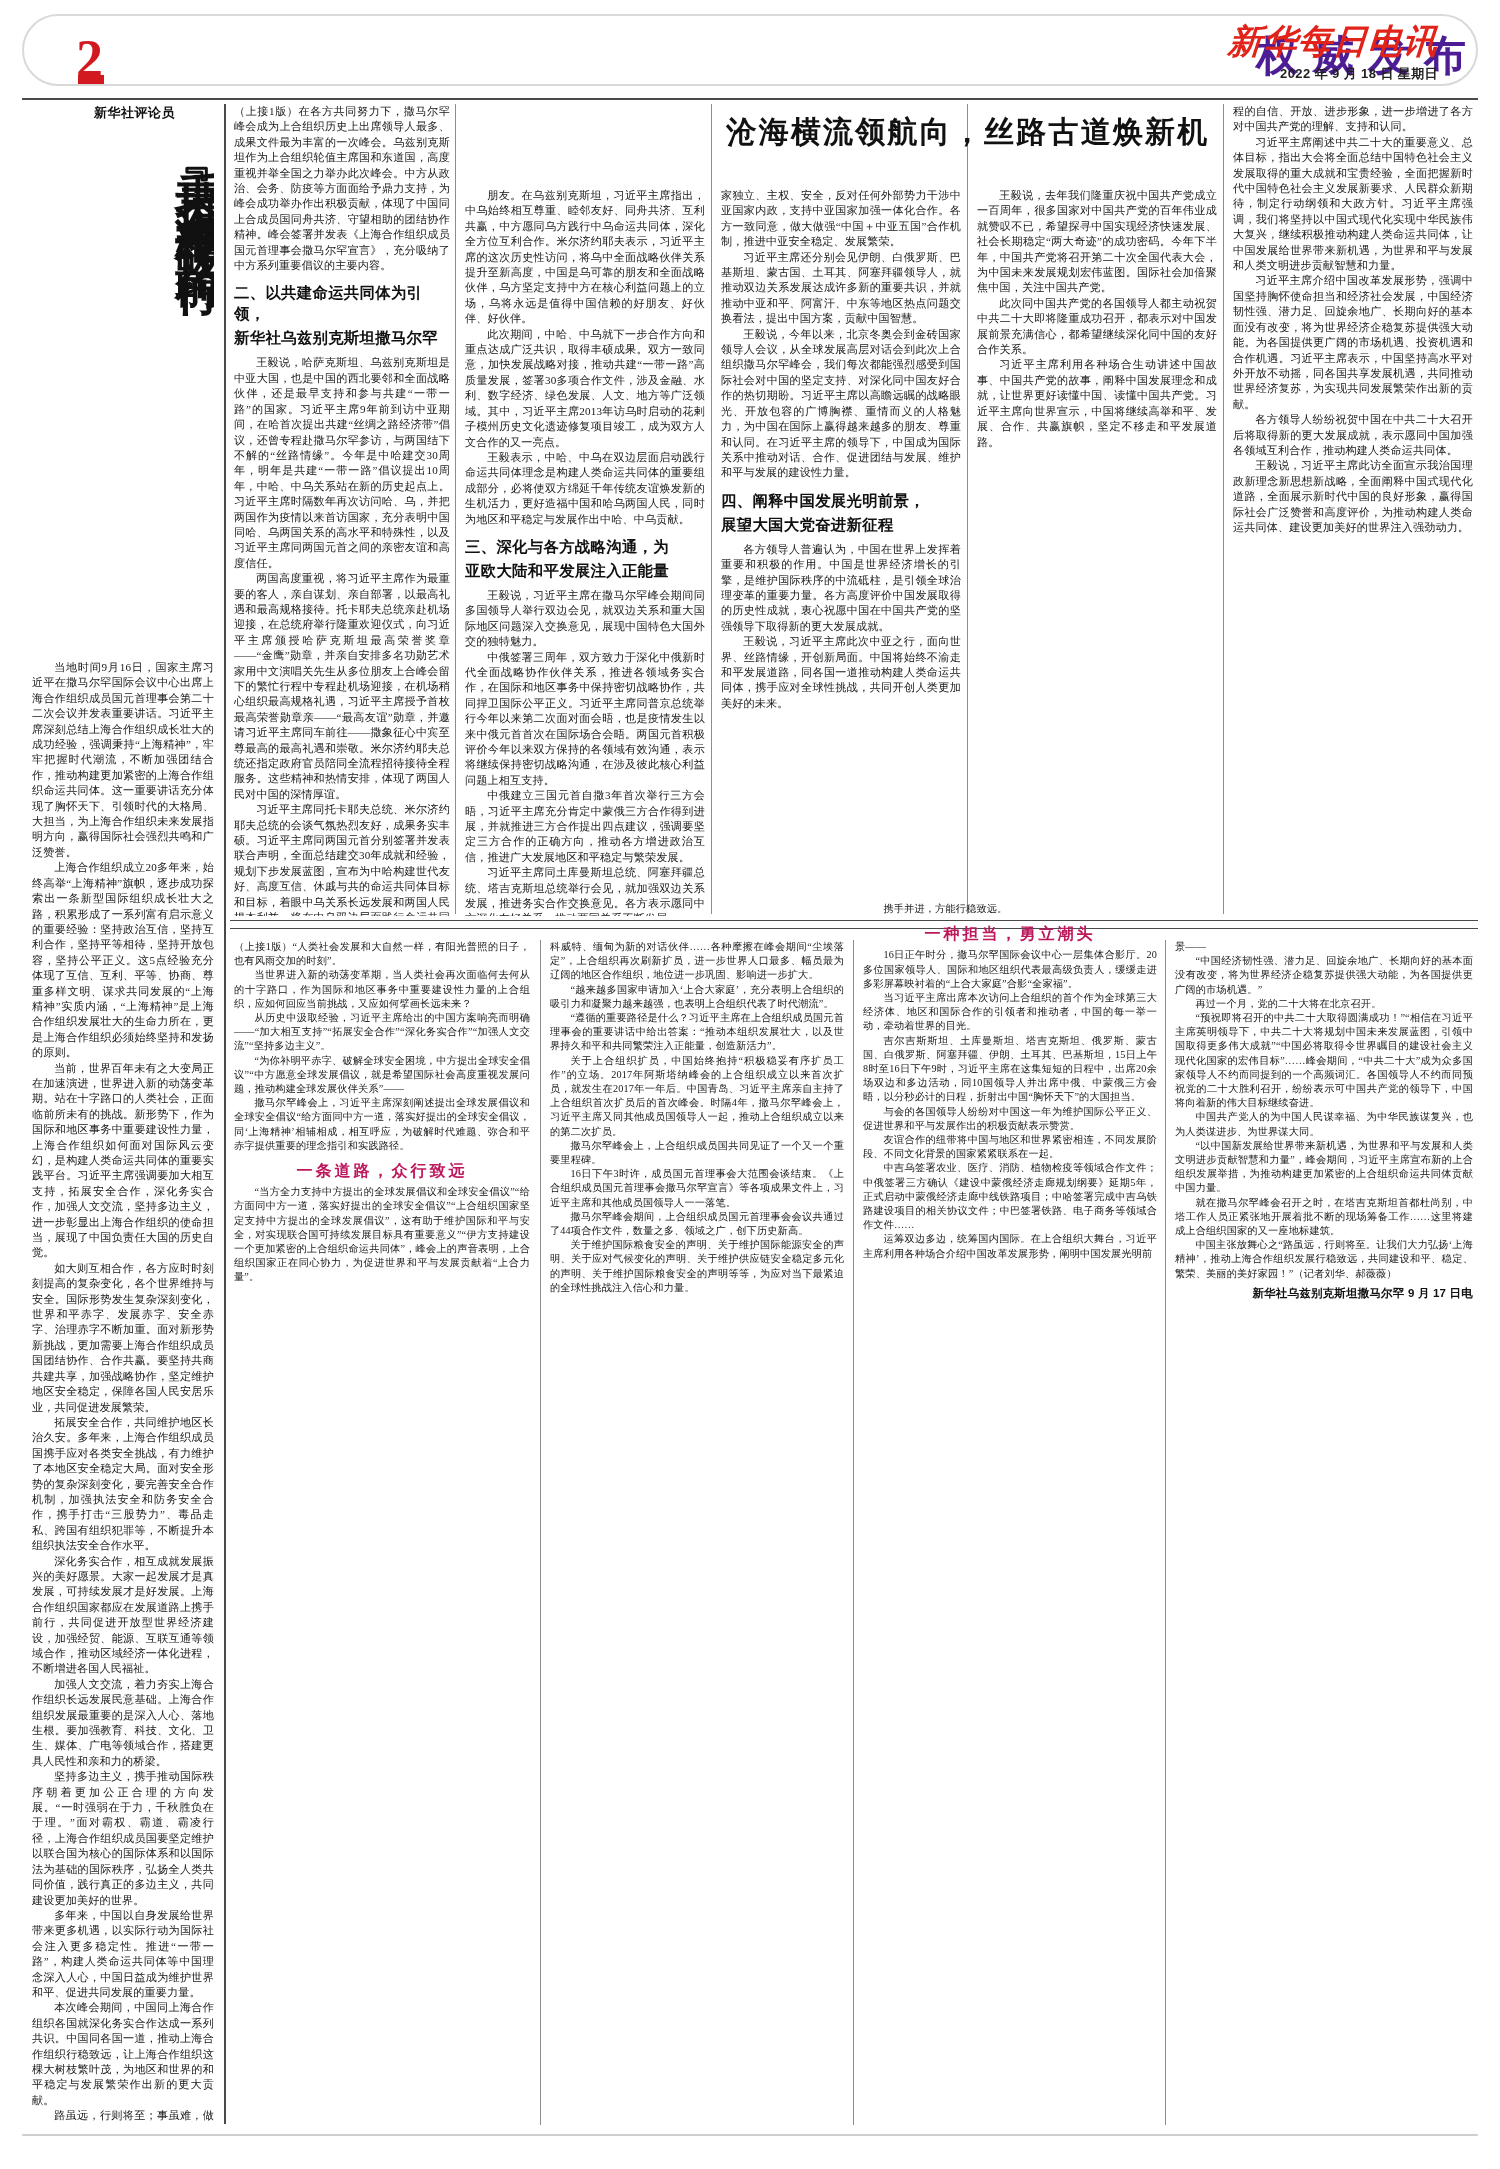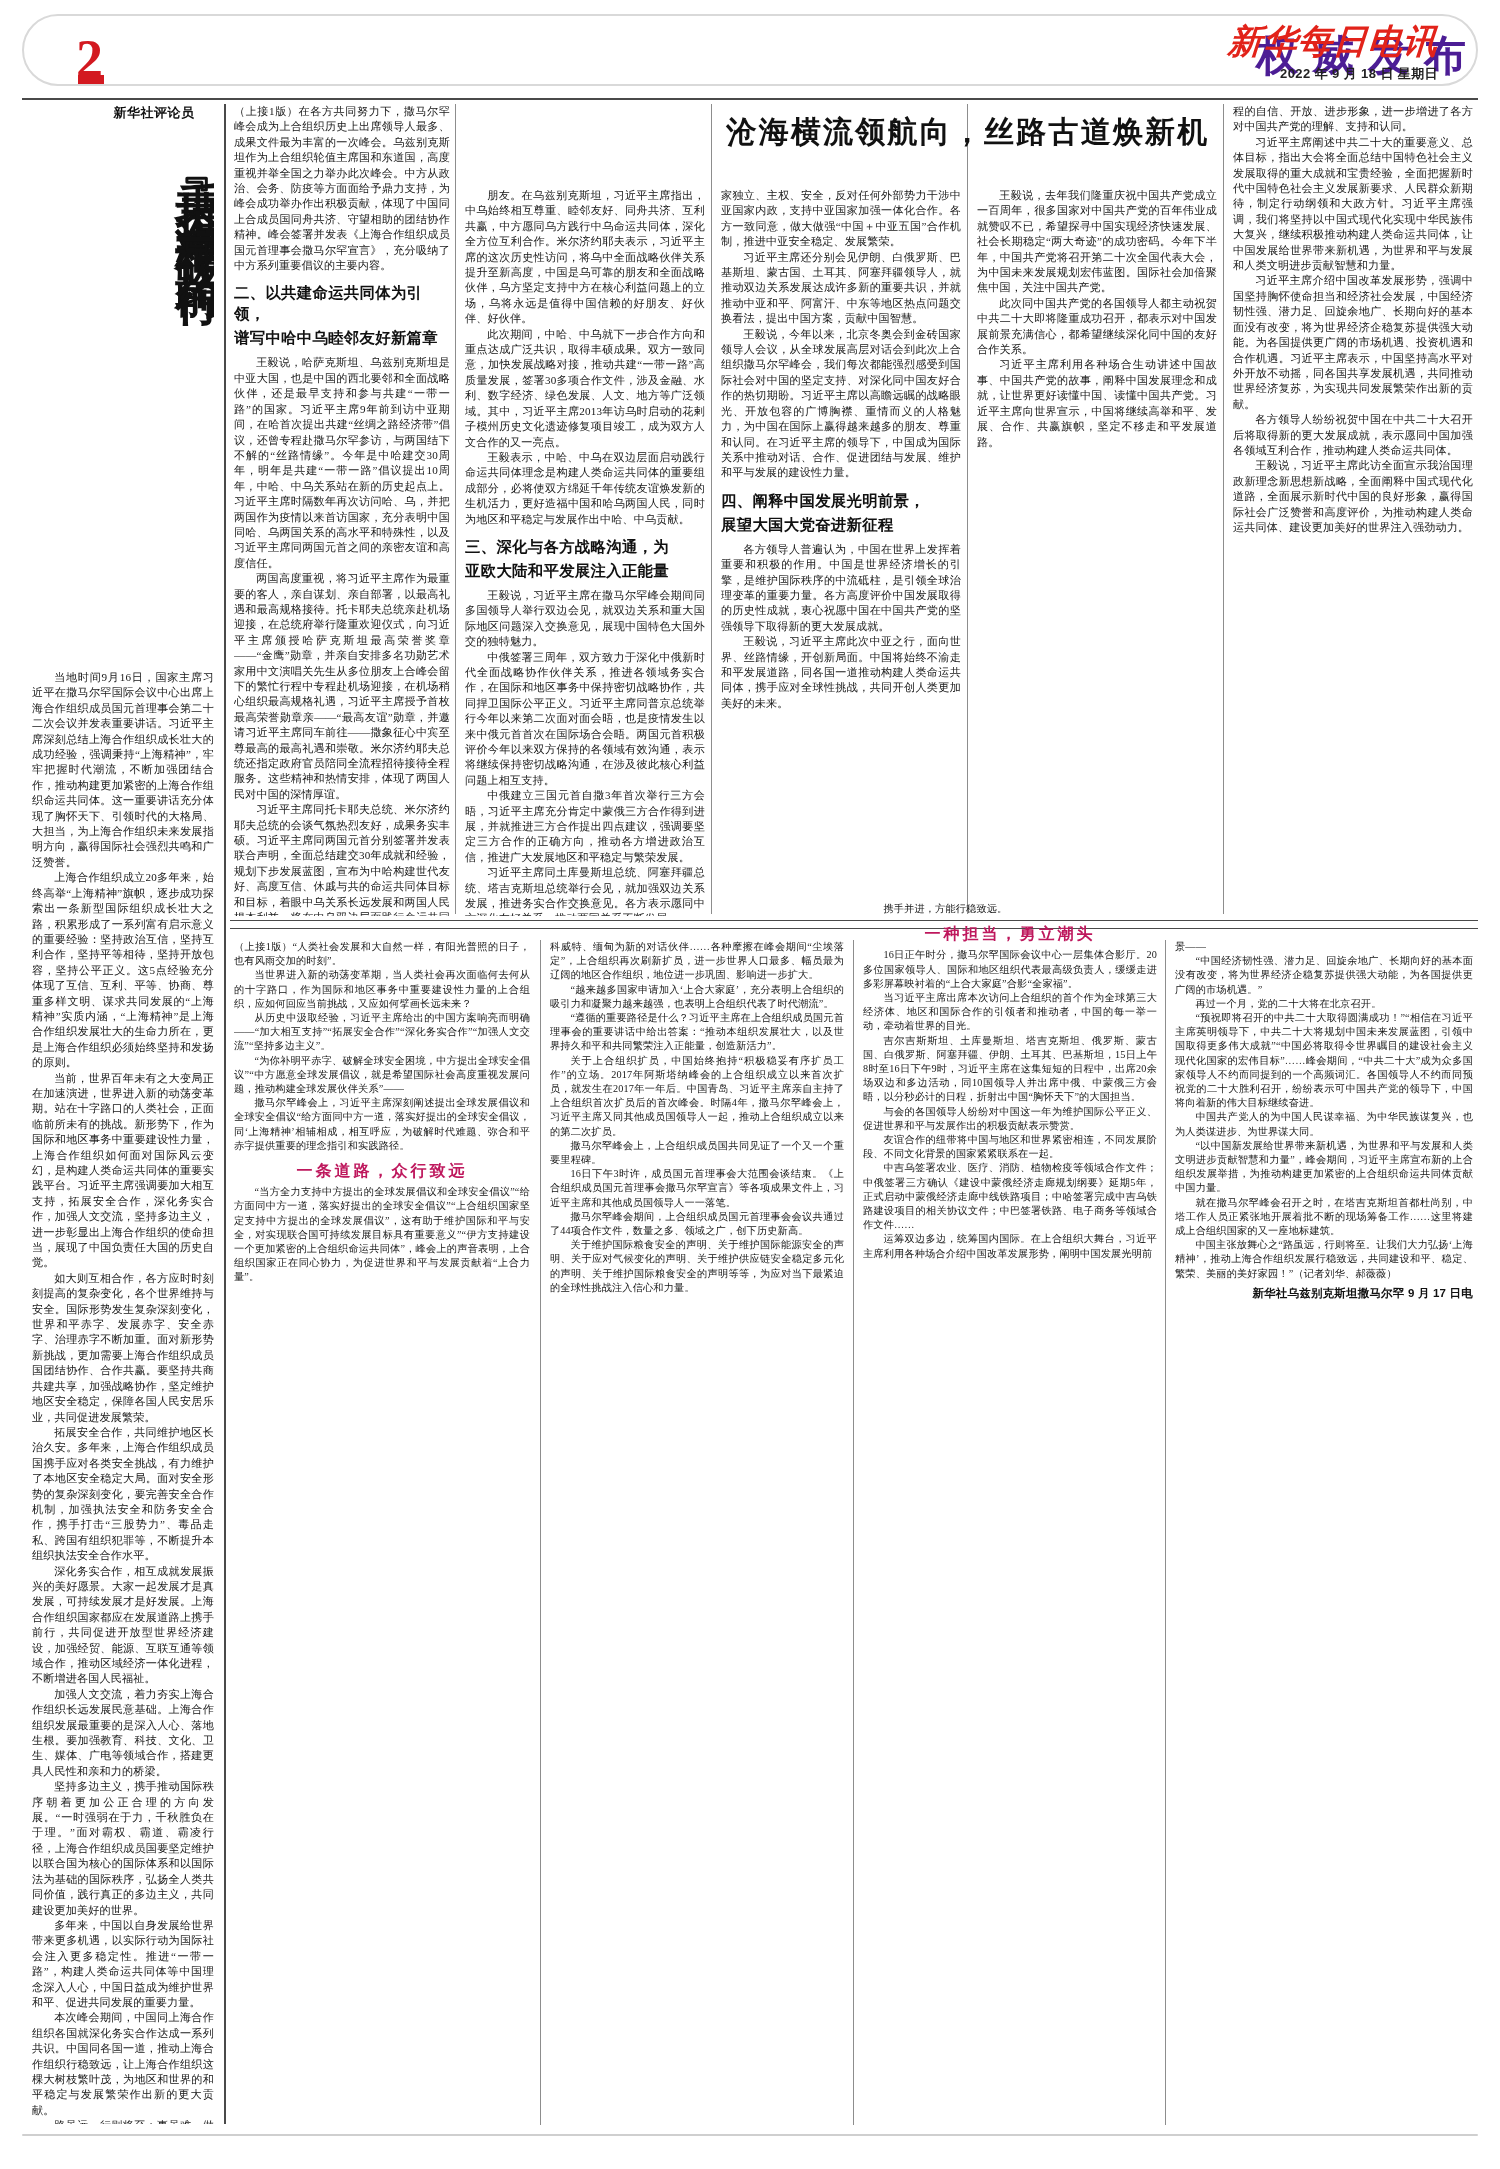--- a/index.html
+++ b/index.html
@@ -243,21 +243,21 @@
   <div class="rule-v" style="left:711px; top:104px; height:810px;"></div>
   <div class="rule-v" style="left:967px; top:104px; height:810px;"></div>
   <div class="rule-v" style="left:1223px; top:104px; height:810px;"></div>
 
   <div class="rule-v" style="left:540px; top:940px; height:1185px;"></div>
   <div class="rule-v" style="left:853px; top:940px; height:1185px;"></div>
   <div class="rule-v" style="left:1165px; top:940px; height:1185px;"></div>
 
   <div class="col" style="left:32px; top:104px; width:182px; height:2020px;">
 
-    <div class="byline-top" style="margin-left:62px; margin-bottom:12px;text-align:center;">新华社评论员</div>
+    <div class="byline-top" style="margin-left:62px; margin-bottom:2px;">新华社评论员</div>
 
     <div style="height:530px; position:relative;">
       <div class="vhead" style="left:0; top:10px;">
         <div class="vhead-line">秉持『上海精神』一路前行</div>
       </div>
     </div>
 
     <div class="body-text" style="margin-top:6px;">
       <p>当地时间9月16日，国家主席习近平在撒马尔罕国际会议中心出席上海合作组织成员国元首理事会第二十二次会议并发表重要讲话。习近平主席深刻总结上海合作组织成长壮大的成功经验，强调秉持“上海精神”，牢牢把握时代潮流，不断加强团结合作，推动构建更加紧密的上海合作组织命运共同体。这一重要讲话充分体现了胸怀天下、引领时代的大格局、大担当，为上海合作组织未来发展指明方向，赢得国际社会强烈共鸣和广泛赞誉。</p>
       <p>上海合作组织成立20多年来，始终高举“上海精神”旗帜，逐步成功探索出一条新型国际组织成长壮大之路，积累形成了一系列富有启示意义的重要经验：坚持政治互信，坚持互利合作，坚持平等相待，坚持开放包容，坚持公平正义。这5点经验充分体现了互信、互利、平等、协商、尊重多样文明、谋求共同发展的“上海精神”实质内涵，“上海精神”是上海合作组织发展壮大的生命力所在，更是上海合作组织必须始终坚持和发扬的原则。</p>
@@ -273,21 +273,21 @@
 
     </div>
   </div>
 
   <div class="main-headline" style="left:463px; top:112px; width:1010px;">沧海横流领航向，丝路古道焕新机</div>
 
   <div class="col" style="left:234px; top:104px; width:216px; height:812px;">
     <div class="body-text">
       <p class="noindent">（上接1版）在各方共同努力下，撒马尔罕峰会成为上合组织历史上出席领导人最多、成果文件最为丰富的一次峰会。乌兹别克斯坦作为上合组织轮值主席国和东道国，高度重视并举全国之力举办此次峰会。中方从政治、会务、防疫等方面面给予鼎力支持，为峰会成功举办作出积极贡献，体现了中国同上合成员国同舟共济、守望相助的团结协作精神。峰会签署并发表《上海合作组织成员国元首理事会撒马尔罕宣言》，充分吸纳了中方系列重要倡议的主要内容。</p>
       <div class="sec-head">二、以共建命运共同体为引领，</div>
-      <div class="sec-head" style="margin-top:-4px;">谱写中哈中乌睦邻友好新篇章</div>
+      <div class="sec-head" style="margin-top:-4px;">新华社乌兹别克斯坦撒马尔罕</div>
       <p>王毅说，哈萨克斯坦、乌兹别克斯坦是中亚大国，也是中国的西北要邻和全面战略伙伴，还是最早支持和参与共建“一带一路”的国家。习近平主席9年前到访中亚期间，在哈首次提出共建“丝绸之路经济带”倡议，还曾专程赴撒马尔罕参访，与两国结下不解的“丝路情缘”。今年是中哈建交30周年，明年是共建“一带一路”倡议提出10周年，中哈、中乌关系站在新的历史起点上。习近平主席时隔数年再次访问哈、乌，并把两国作为疫情以来首访国家，充分表明中国同哈、乌两国关系的高水平和特殊性，以及习近平主席同两国元首之间的亲密友谊和高度信任。</p>
       <p>两国高度重视，将习近平主席作为最重要的客人，亲自谋划、亲自部署，以最高礼遇和最高规格接待。托卡耶夫总统亲赴机场迎接，在总统府举行隆重欢迎仪式，向习近平主席颁授哈萨克斯坦最高荣誉奖章——“金鹰”勋章，并亲自安排多名功勋艺术家用中文演唱关先生从多位朋友上合峰会留下的繁忙行程中专程赴机场迎接，在机场稍心组织最高规格礼遇，习近平主席授予首枚最高荣誉勋章亲——“最高友谊”勋章，并邀请习近平主席同车前往——撒象征心中宾至尊最高的最高礼遇和崇敬。米尔济约耶夫总统还指定政府官员陪同全流程招待接待全程服务。这些精神和热情安排，体现了两国人民对中国的深情厚谊。</p>
       <p>习近平主席同托卡耶夫总统、米尔济约耶夫总统的会谈气氛热烈友好，成果务实丰硕。习近平主席同两国元首分别签署并发表联合声明，全面总结建交30年成就和经验，规划下步发展蓝图，宣布为中哈构建世代友好、高度互信、休戚与共的命运共同体目标和目标，着眼中乌关系长远发展和两国人民根本利益，将在中乌双边层面践行命运共同体，赋予两国关系全新定位。习近平主席深刻阐述命运共同体内涵，把相互支持发展定位在命运共同体框架内，指出要构建亲密无间的命运共同体。托卡耶夫总统和米尔济约耶夫总统表示，将坚定不移推进本国同中国的关系发展，加强在国际和地区事务中的协调配合。</p>
 
     </div>
   </div>
 
   <div class="col" style="left:465px; top:188px; width:240px; height:728px;">
     <div class="body-text">
       <p>朋友。在乌兹别克斯坦，习近平主席指出，中乌始终相互尊重、睦邻友好、同舟共济、互利共赢，中方愿同乌方践行中乌命运共同体，深化全方位互利合作。米尔济约耶夫表示，习近平主席的这次历史性访问，将乌中全面战略伙伴关系提升至新高度，中国是乌可靠的朋友和全面战略伙伴，乌方坚定支持中方在核心利益问题上的立场，乌将永远是值得中国信赖的好朋友、好伙伴、好伙伴。</p>

